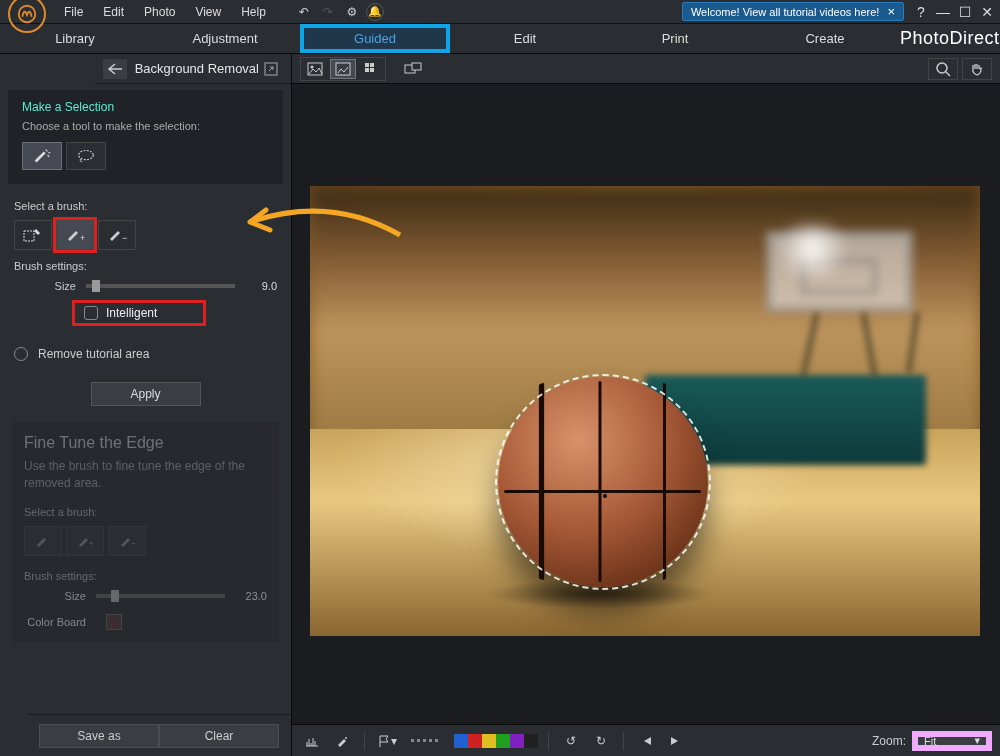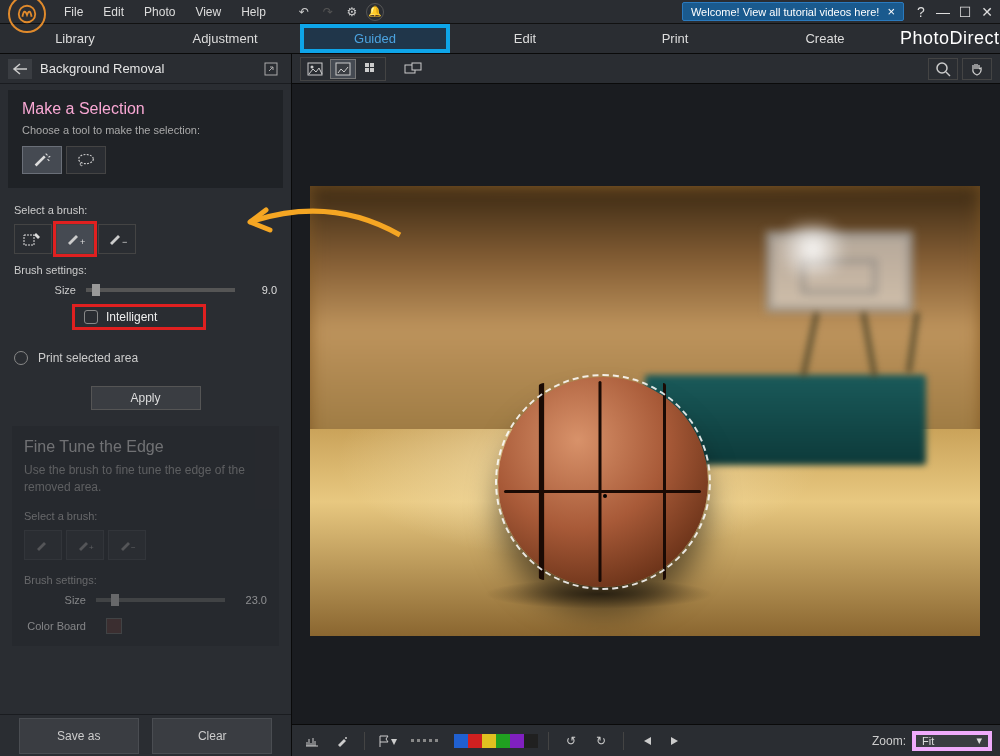--- a/index.html
+++ b/index.html
@@ -26,29 +26,29 @@
   .main-tabs { height: 30px; background: #2a2d32; display: flex; align-items: stretch; border-bottom: 1px solid #0a0a0a; }
   .logo-spacer { width: 50px; }
   .mtab { flex: 0 0 150px; display: flex; align-items: center; justify-content: center; color: #ddd; cursor: pointer; font-size: 13px; }
   .mtab:first-of-type { flex-basis: 120px; }
   .mtab.active { border: 4px solid #0ea5e9; color: #4ba3e0; background: #20364a; }
   .brand { margin-left: auto; padding-right: 14px; color: #fff; font-size: 18px; font-weight: 300; display: flex; align-items: center; letter-spacing: 0.5px; }
 
   .body { flex: 1; display: flex; min-height: 0; }
 
   
-  .panel { width: 292px; background: #2a2d32; display: flex; flex-direction: column; border-right: 1px solid #0a0a0a; }
+  .panel { width: 292px; background: #2a2d32; display: flex; flex-direction: column; border-right: 1px solid #0a0a0a; align-items: flex-end; }
   .panel-header { height: 30px; display: flex; align-items: center; padding: 0 8px; border-bottom: 1px solid #1a1c20; }
   .back-arrow { width: 24px; height: 20px; display: flex; align-items: center; justify-content: center; background: #3a3d42; margin-right: 8px; cursor: pointer; }
   .panel-title { flex: 1; color: #e5e5e5; font-size: 13px; }
   .panel-maximize { width: 24px; height: 20px; display: flex; align-items: center; justify-content: center; cursor: pointer; }
 
   .panel-content { flex: 1; overflow: hidden; padding: 0; }
   .section-dark { background: #1f2226; padding: 10px 14px 14px; margin: 6px 8px; }
-  .sec-h { color: #f9a8d4; margin-bottom: 6px; font-size: 16px; }
+  .sec-h { color: #5eead4; margin-bottom: 6px; font-size: 12px; }
   .sec-sub { color: #aaa; margin-bottom: 10px; font-size: 11px; }
   .tool-row { display: flex; gap: 4px; }
   .tool-btn { width: 40px; height: 28px; background: #2a2d32; border: 1px solid #444; display: flex; align-items: center; justify-content: center; cursor: pointer; position: relative; }
   .tool-btn.active { background: #454a52; border-color: #6a6f78; }
   .tool-btn svg { width: 22px; height: 18px; }
   
   .section-plain { padding: 10px 14px 12px; }
   .label { color: #ccc; margin-bottom: 8px; font-size: 11px; }
   .brush-row { display: flex; gap: 4px; }
   .brush-btn { width: 38px; height: 30px; background: #2a2d32; border: 1px solid #444; display: flex; align-items: center; justify-content: center; cursor: pointer; position: relative; }
@@ -74,21 +74,21 @@
 
   .fine-tune { background: #24262b; margin: 6px 12px; padding: 12px; opacity: 0.55; }
   .ft-h { color: #aaa; margin-bottom: 6px; font-size: 16px; }
   .ft-sub { color: #888; margin-bottom: 14px; font-size: 12px; line-height: 1.4; }
   .ft-label { color: #999; margin-bottom: 8px; font-size: 11px; }
   .ft-row { display: flex; gap: 4px; margin-bottom: 14px; }
   .ft-btn { width: 38px; height: 30px; background: #2a2d32; border: 1px solid #3a3d42; display: flex; align-items: center; justify-content: center; }
   .color-sw { width: 16px; height: 16px; border: 1px solid #555; background: #4a3030; margin-left: 10px; }
 
   .panel-footer { height: 42px; border-top: 1px solid #1a1c20; display: flex; align-items: center; justify-content: space-around; padding: 0 12px; }
-  .pf-btn { width: 120px; height: 36px; background: #3a3d42; border: 1px solid #4a4d52; color: #ccc; font-size: 12px; cursor: pointer; }
+  .pf-btn { width: 120px; height: 24px; background: #3a3d42; border: 1px solid #4a4d52; color: #ccc; font-size: 12px; cursor: pointer; }
 
   
   .viewport { flex: 1; display: flex; flex-direction: column; background: #1a1c20; }
   .vp-toolbar { height: 30px; background: #2a2d32; display: flex; align-items: center; padding: 0 8px; border-bottom: 1px solid #0a0a0a; }
   .vp-tb-group { display: flex; align-items: center; gap: 2px; border: 1px solid #444; padding: 1px; }
   .vp-tb-btn { width: 26px; height: 20px; display: flex; align-items: center; justify-content: center; cursor: pointer; color: #ddd; }
   .vp-tb-btn.active { background: #454a52; border: 1px solid #777; }
   .vp-spacer { flex: 1; }
   .vp-right-btn { width: 30px; height: 22px; background: #2a2d32; border: 1px solid #444; display: flex; align-items: center; justify-content: center; cursor: pointer; margin-left: 4px; }
 
@@ -120,21 +120,21 @@
   .arrow-overlay { position: absolute; left: 230px; top: 190px; width: 180px; height: 60px; pointer-events: none; z-index: 20; }
 
   .vp-bottom { height: 32px; background: #2a2d32; border-top: 1px solid #0a0a0a; display: flex; align-items: center; padding: 0 8px; gap: 6px; }
   .vp-b-btn { width: 24px; height: 20px; display: flex; align-items: center; justify-content: center; cursor: pointer; color: #ccc; }
   .palette { display: flex; gap: 0; margin-left: 4px; }
   .palette-sw { width: 14px; height: 14px; cursor: pointer; }
   .sep { width: 1px; height: 18px; background: #444; margin: 0 4px; }
   .dots { display: flex; gap: 3px; align-items: center; margin: 0 6px; }
   .dot { width: 3px; height: 3px; background: #888; }
   .zoom-area { margin-left: auto; display: flex; align-items: center; gap: 6px; }
-  .zoom-select { width: 80px; height: 20px; background: #3a3d42; border: 4px solid #f0abfc; color: #ddd; font-size: 11px; padding: 0 6px; display: flex; align-items: center; justify-content: space-between; }
+  .zoom-select { width: 80px; height: 20px; background: #3a3d42; border: 6px solid #f0abfc; color: #ddd; font-size: 11px; padding: 0 6px; display: flex; align-items: center; justify-content: space-between; }
 </style>
 </head>
 <body>
 
 <div class="app">
 
   <div class="menubar">
     <div class="logo">
       <svg class="logo-inner" viewBox="0 0 24 24" width="22" height="22">
           <circle cx="12" cy="12" r="9" fill="none" stroke="#e08a2c" stroke-width="2"></circle>
@@ -250,21 +250,21 @@
           <div class="check-row" style="width:130px;">
             <div class="checkbox"></div>
             <div class="check-label">Intelligent</div>
             <div class="red-box"></div>
           </div>
         </div>
 
         <div class="radio-group">
           <div class="radio-row">
             <div class="radio"></div>
-            <div>Print selected area</div>
+            <div>Remove tutorial area</div>
           </div>
         </div>
 
         <div class="apply-row">
           <button class="apply-btn">Apply</button>
         </div>
 
         <div class="fine-tune">
           <div class="ft-h">Fine Tune the Edge</div>
           <div class="ft-sub">Use the brush to fine tune the edge of the removed area.</div>

